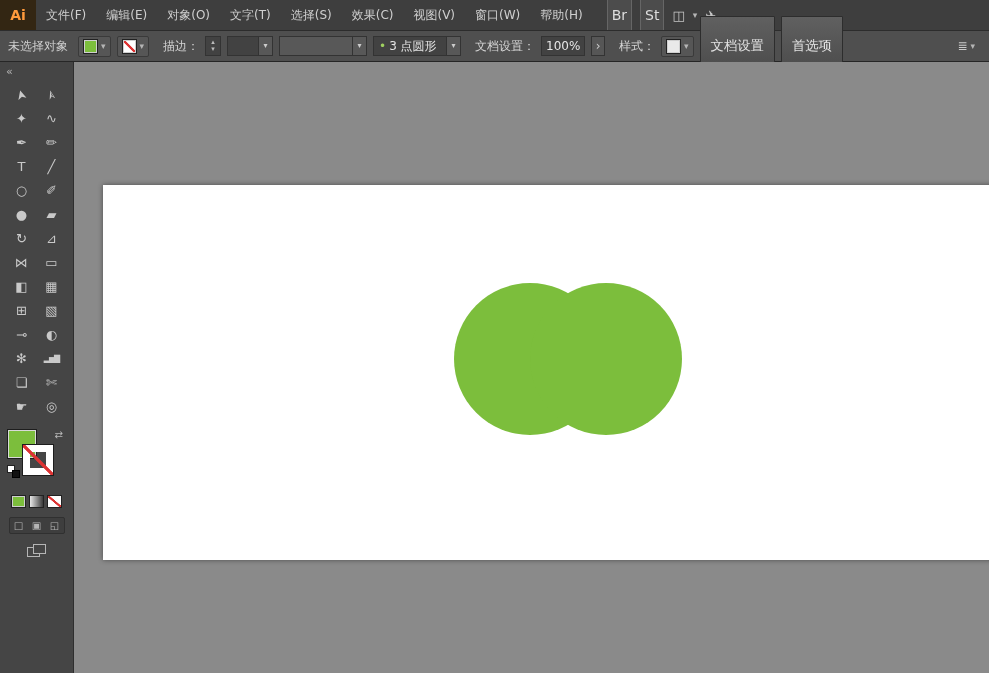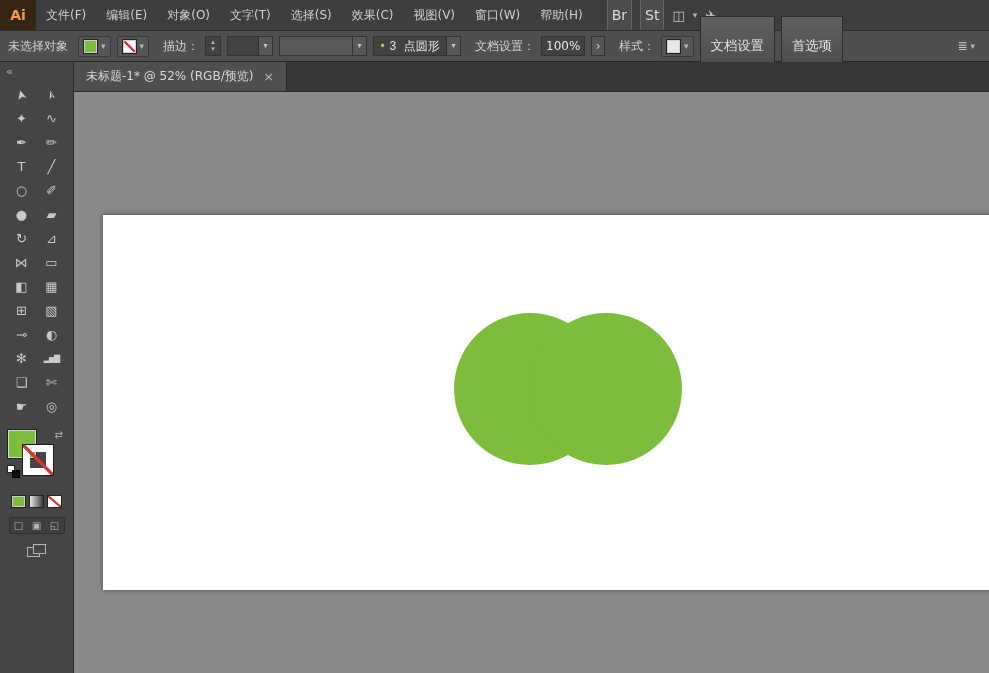--- a/index.html
+++ b/index.html
@@ -34,21 +34,21 @@
       linear-gradient(to top right, transparent 42%, #d33 44%, #d33 56%, transparent 58%), #fff; }
   .lbl { color:#d4d4d4; margin-left:8px; }
   .stepper { width:16px; height:20px; background:#424242; border:1px solid #333;
              display:flex; flex-direction:column; align-items:center; justify-content:center;
              font-size:7px; color:#bbb; line-height:7px; cursor:pointer; }
   .field { background:#424242; border:1px solid #333; color:#e6e6e6; height:20px;
            display:flex; align-items:center; padding:0 4px; }
   .field.small { width:44px; }
   .combo-box { display:flex; align-items:center; height:20px; background:#424242;
                border:1px solid #333; cursor:pointer; }
-  .combo-box .cb-val { padding:8px 5px; min-width:30px; color:#e3e3e3;font-family:Liberation Mono, monospace; }
+  .combo-box .cb-val { padding:8px 5px; min-width:30px; color:#e3e3e3; }
   .combo-box .cb-btn { width:14px; text-align:center; background:#585858; height:100%;
                        line-height:18px; font-size:8px; color:#ccc; border-left:1px solid #333; }
   .combo-box.wide .cb-val { min-width:72px; }
   .combo-box.disabled { background:#585858; }
   .bullet { color:#9fd060; margin-right:3px; }
   .arrow-btn { width:14px; height:20px; background:#565656; border:1px solid #333;
                color:#ccc; text-align:center; line-height:18px; cursor:pointer; }
   .btn { background:linear-gradient(#606060,#4a4a4a); border:1px solid #2d2d2d; color:#e2e2e2;
          border-radius:1px; padding:20px 10px; cursor:pointer; }
   .cb-spacer { flex:1; }
@@ -243,26 +243,20 @@
         <span class="dmode">◱</span>
       </div>
 
       <div class="screenmode">
         <div class="r1"></div>
         <div class="r2"></div>
       </div>
     </aside>
 
     <section class="workarea">
-      <div class="tabbar">
-        <div class="tab">
-          <span>未标题-1* @ 52% (RGB/预览)</span>
-          <span class="close">×</span>
-        </div>
-      </div>
 
       <div class="canvas">
         <div class="artboard">
           <svg viewBox="0 0 900 375">
             <g>
               <circle cx="427" cy="174" r="76" fill="#7CBE3C"></circle>
               <circle cx="503" cy="174" r="76" fill="#7CBE3C"></circle>
             </g>
           </svg>
         </div>

